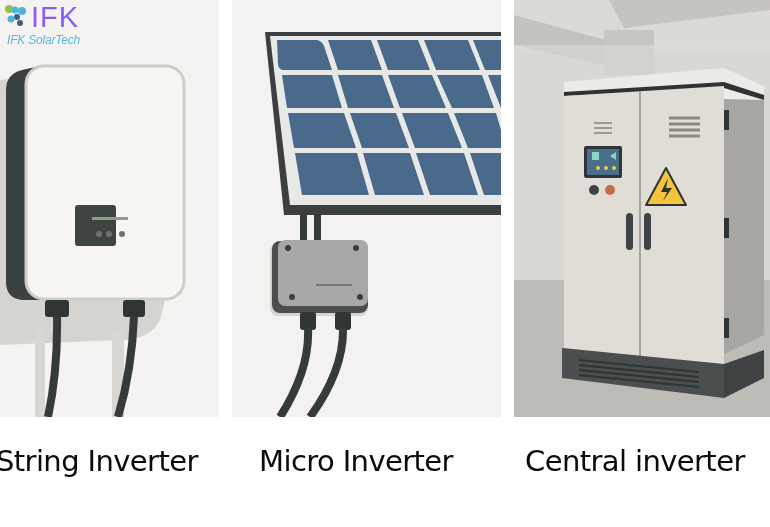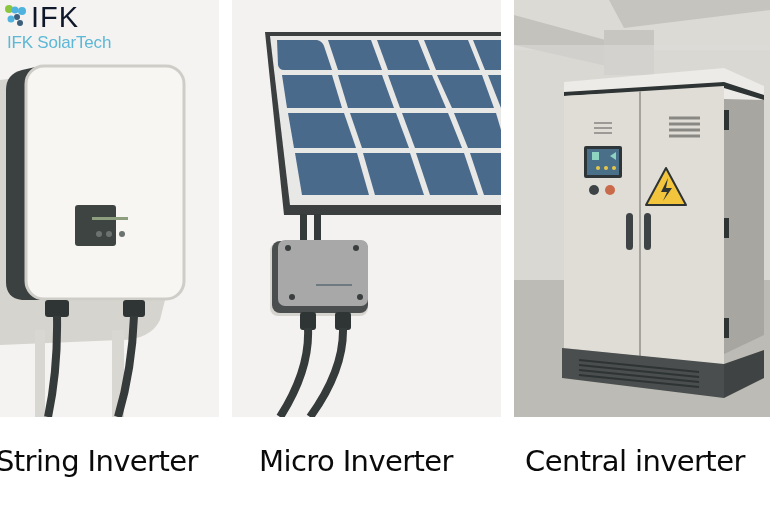--- a/index.html
+++ b/index.html
@@ -7,22 +7,22 @@
   .panel { position:absolute; top:0; height:417px; overflow:hidden; }
   #p1 { left:0; width:219px; background:#f4f3f1; }
   #p2 { left:232px; width:269px; background:#f3f2f0; }
   #p3 { left:514px; width:256px; background:#c9c7c1; }
   .panel svg { position:absolute; left:0; top:0; display:block; }
   .label { position:absolute; top:441px; height:40px; line-height:40px; font-size:29px; color:#0a0a0a; white-space:nowrap; letter-spacing:-0.6px; font-family:"DejaVu Sans", sans-serif; }
   #l1 { left:-4px; }
   #l2 { left:259px;text-align:center; }
   #l3 { left:525px;text-align:right; }
   .logo { position:absolute; left:4px; top:4px; width:110px; height:40px; }
-  .logo-word { position:absolute; left:27px; top:-3px; font-family:"Liberation Sans", sans-serif; font-size:29px; letter-spacing:1px; color:#0f172a; font-weight:400; }
-  .logo-sub { position:absolute; left:3px; top:29px; font-family:"Liberation Sans", sans-serif; font-size:17px; color:#5cb8d6; letter-spacing:-0.2px; }
+  .logo-word { position:absolute; left:27px; top:-3px; font-family:"Liberation Sans", sans-serif; font-size:29px; letter-spacing:1px; color:#8b5cf6; font-weight:400; }
+  .logo-sub { position:absolute; left:3px; top:29px; font-family:"Liberation Sans", sans-serif; font-size:12px; font-style:italic; color:#5cb8d6; letter-spacing:-0.2px; }
   .logo-mark { position:absolute; left:2px; top:3px; }
 </style>
 </head>
 <body>
 
 <div class="panel" id="p1">
   <svg width="219" height="417" viewBox="0 0 219 417">
 
     <path d="M0 300 L0 80 L40 75 L165 300 L160 320 Q150 340 120 340 L0 345 Z" fill="#d6d4cf"></path>
     <rect x="35" y="330" width="10" height="87" fill="#d9d7d2"></rect>

